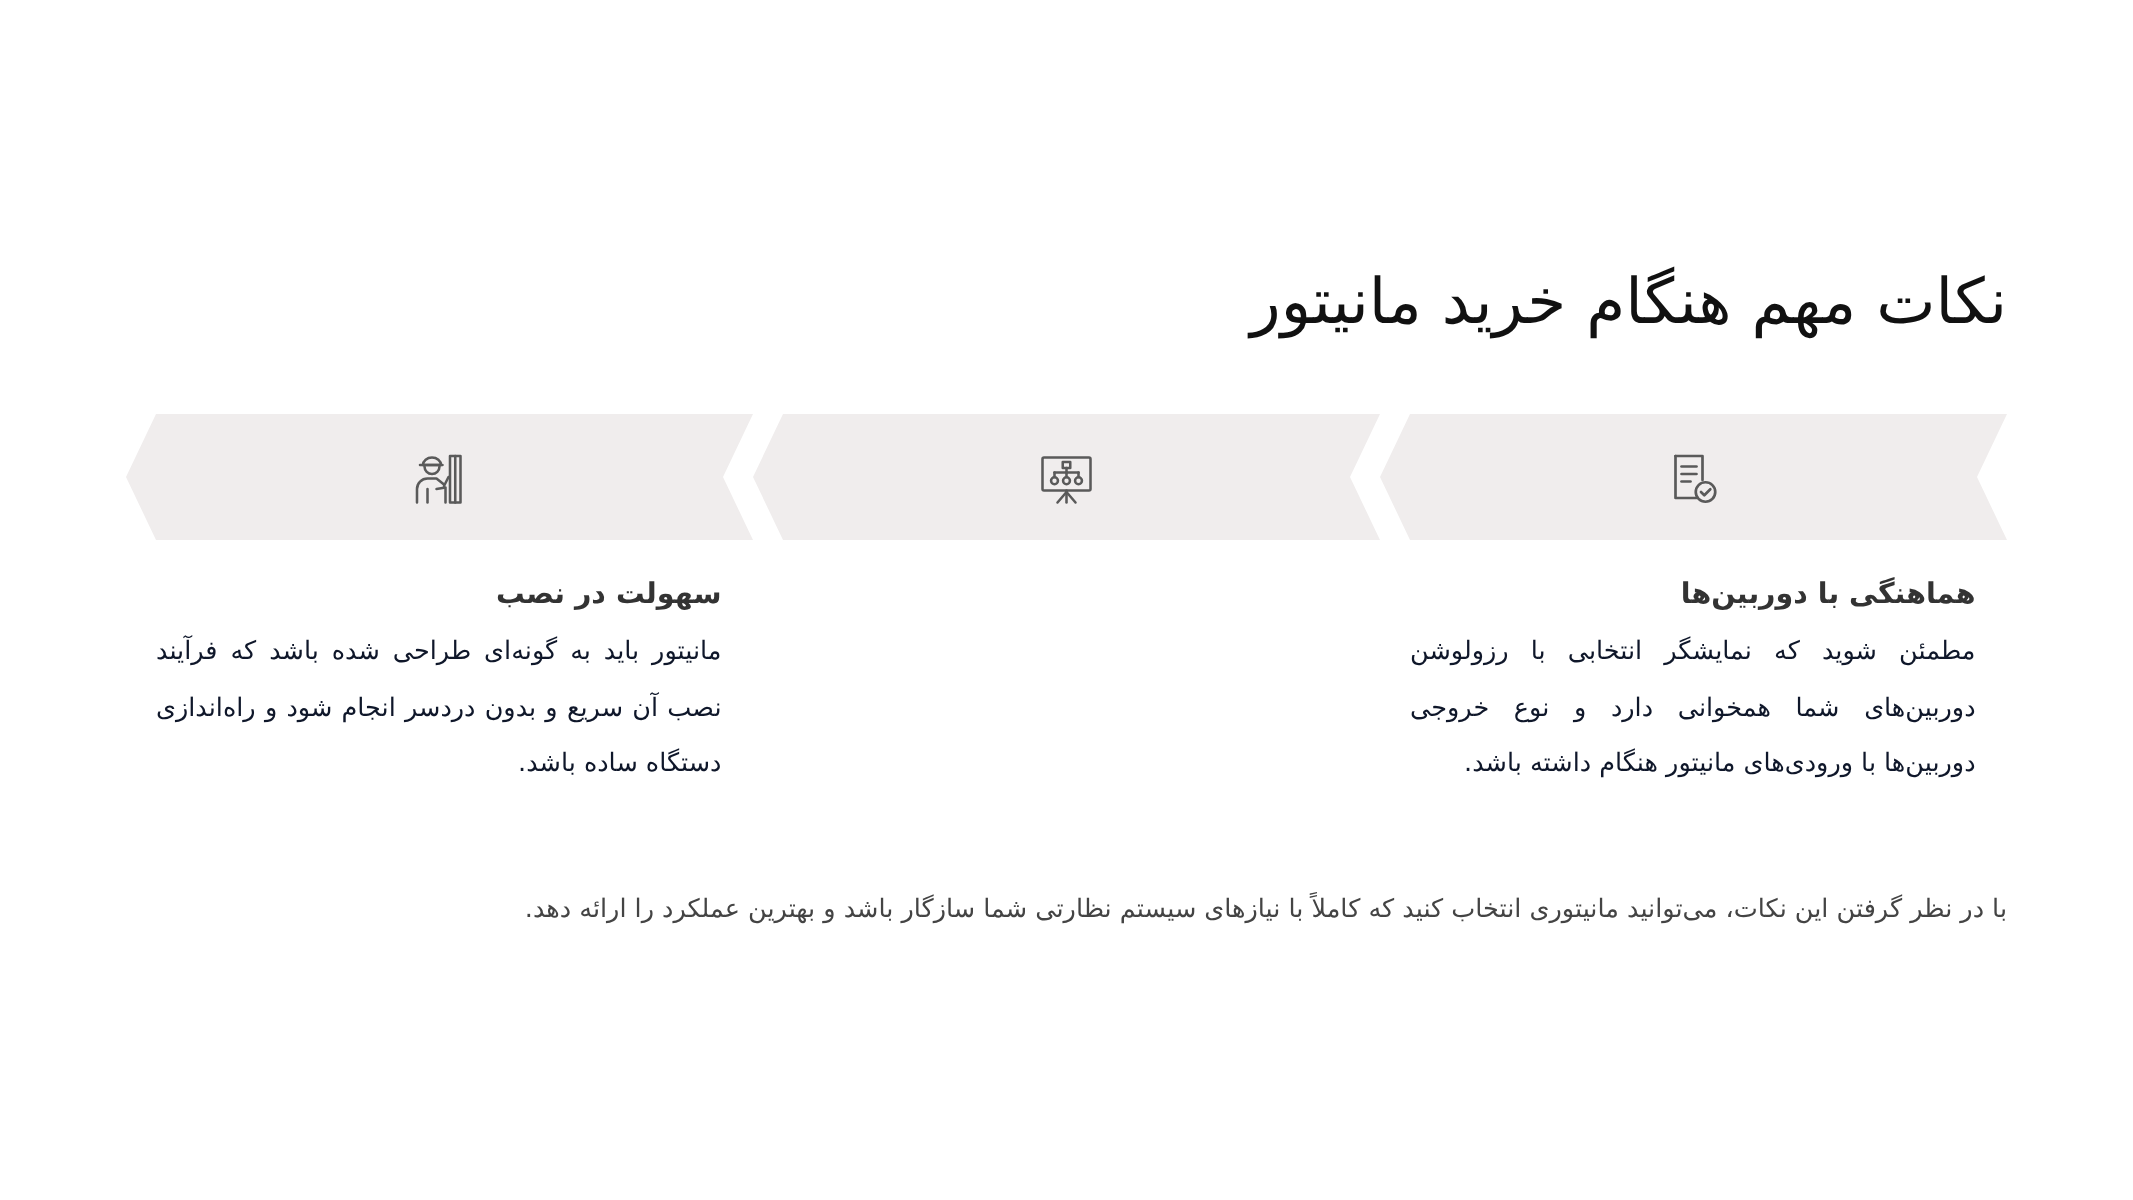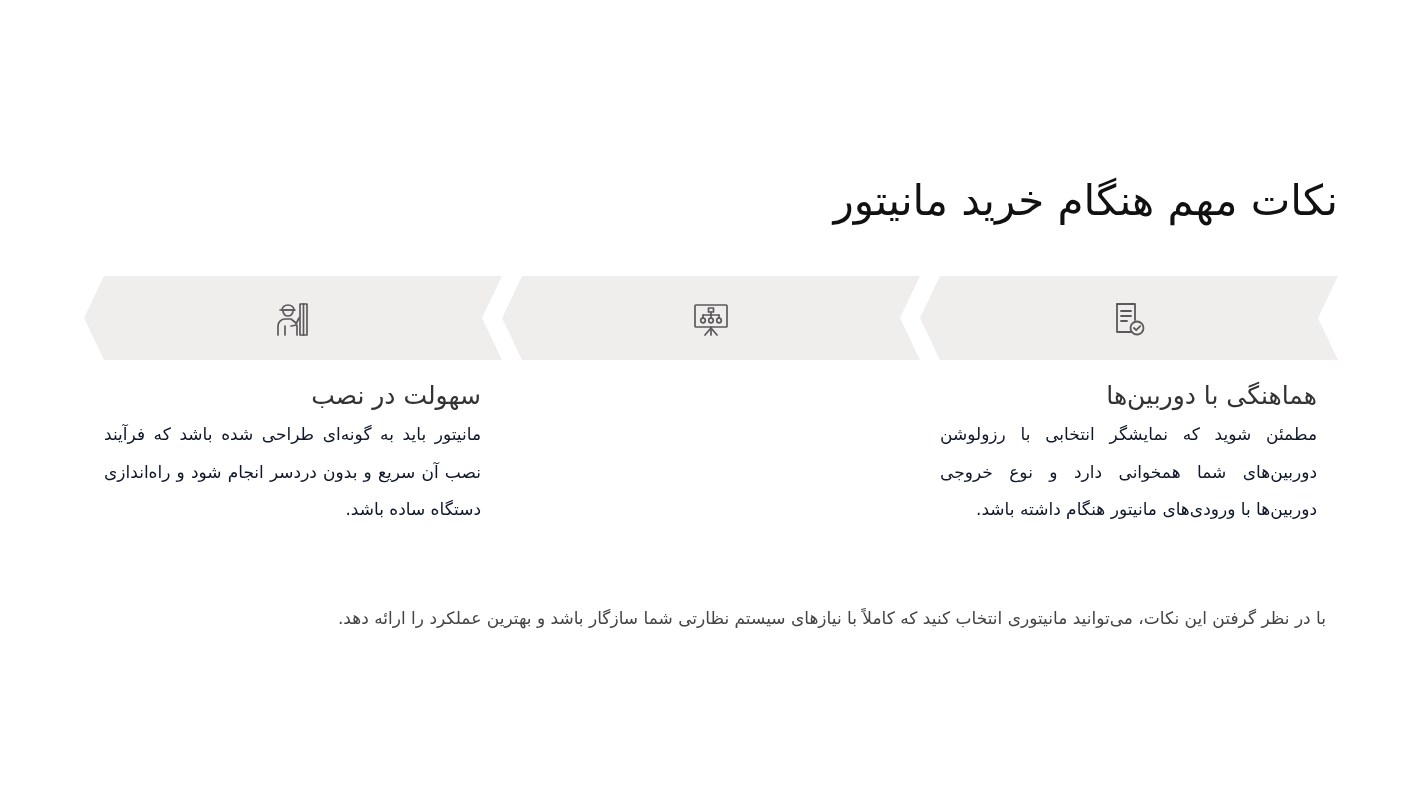--- a/index.html
+++ b/index.html
@@ -15,27 +15,27 @@
   .chev {
     position:absolute; top:276px; height:84px; background:#f0eded;
   }
   .chev .ic { position:absolute; top:24px; left:50%; transform:translateX(-50%); width:38px; height:38px; }
   .c1 { left:920px; width:418px; clip-path:polygon(20px 0, 418px 0, 398px 50%, 418px 100%, 20px 100%, 0 50%); }
   .c2 { left:502px; width:418px; clip-path:polygon(20px 0, 418px 0, 398px 50%, 418px 100%, 20px 100%, 0 50%); }
   .c3 { left:84px;  width:418px; clip-path:polygon(20px 0, 418px 0, 398px 50%, 418px 100%, 20px 100%, 0 50%); }
   .card-text {
     position:absolute; top:380px; direction:rtl; text-align:justify; text-align-last:right;
   }
-  .card-text h3 { margin:0 0 4px 0; font-size:25px; font-weight:normal; color:#333333; line-height:32px; }
+  .card-text h3 { margin:0 0 4px 0; font-size:19px; font-weight:bold; color:#333333; line-height:32px; }
   .card-text p { margin:0; font-size:17px; line-height:37.5px; color:#0f172a; }
   .t1 { left:940px; width:377px; }
   .t2 { left:522px; width:377px; }
   .t3 { left:104px; width:377px; }
   .footer {
-    position:absolute; right:84px; top:596px; margin:12px; direction:rtl; text-align:right;
+    position:absolute; right:84px; top:596px; margin:0; direction:rtl; text-align:right;
     font-size:17px; color:#444444; white-space:nowrap;
   }
   svg { display:block; }
 </style>
 </head>
 <body>
 
 <h1 class="title">نکات مهم هنگام خرید مانیتور</h1>
 
 <div class="chev c1">

